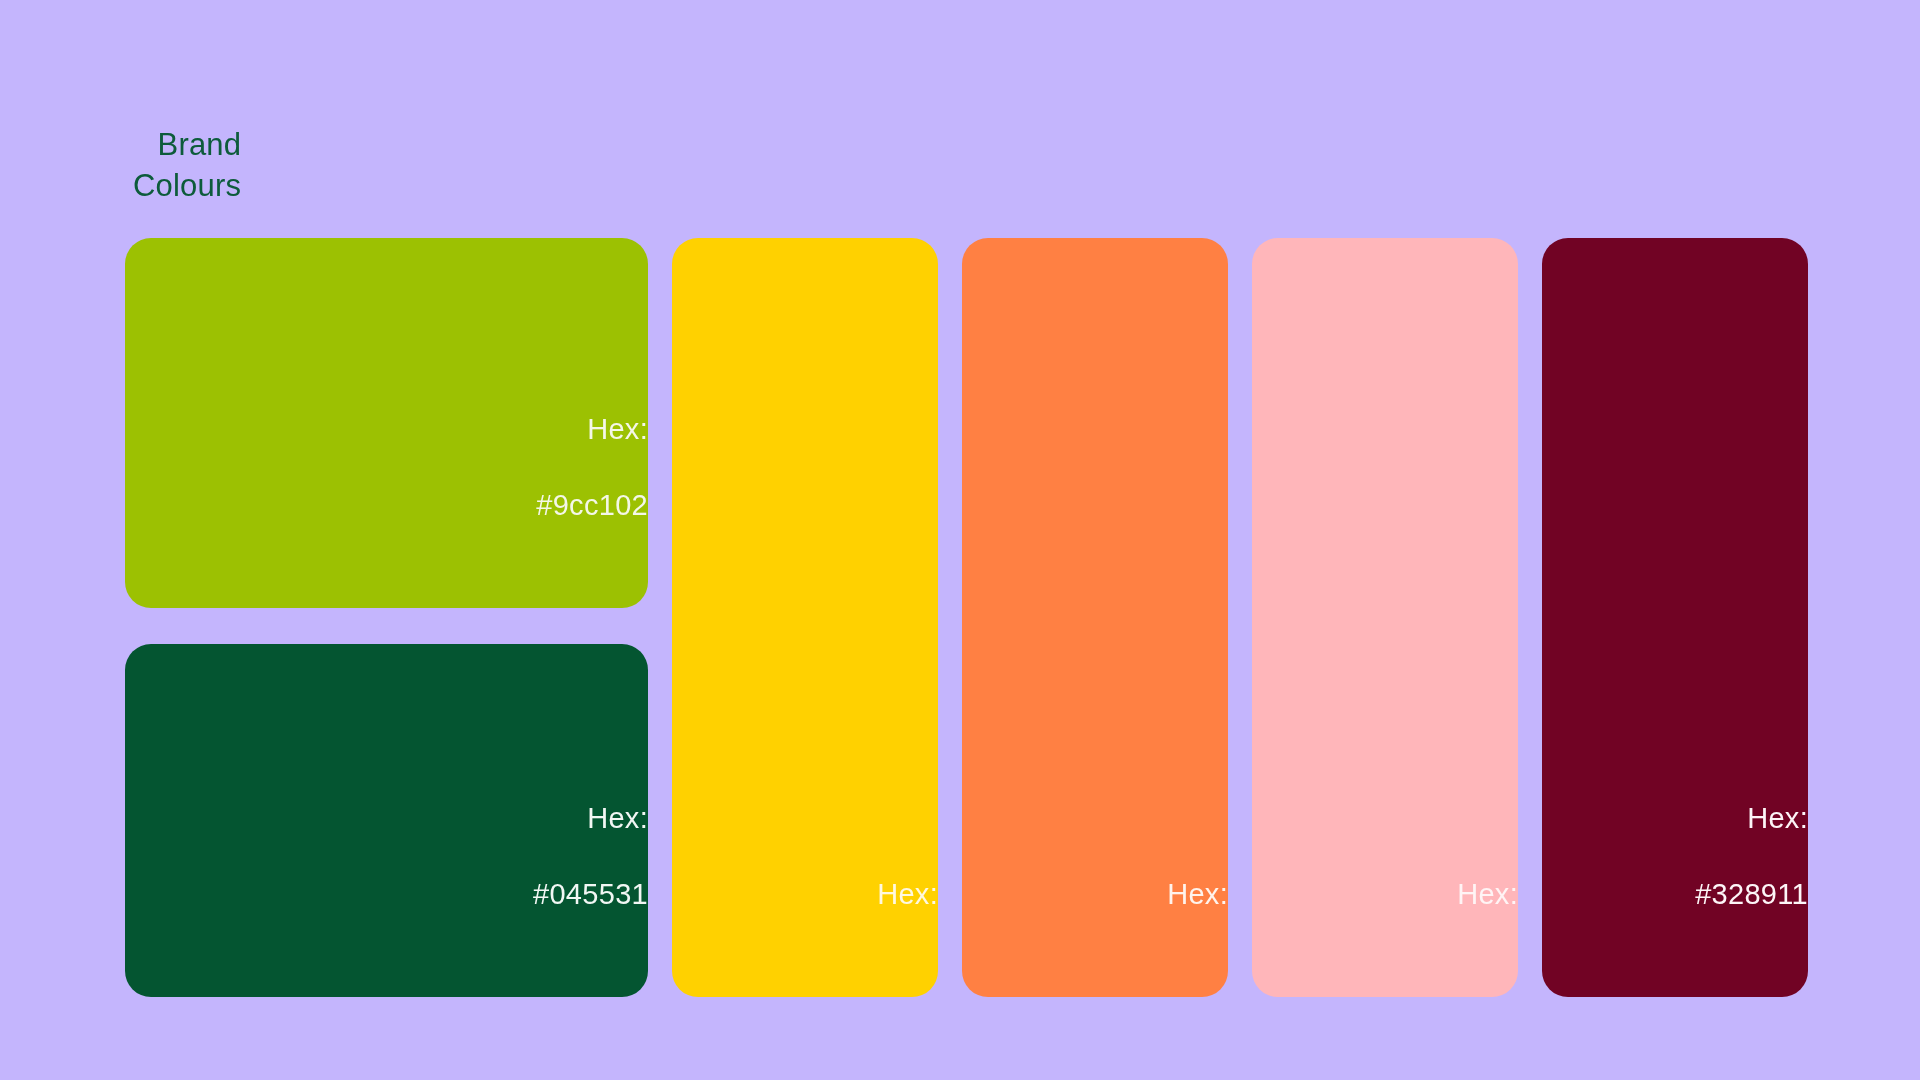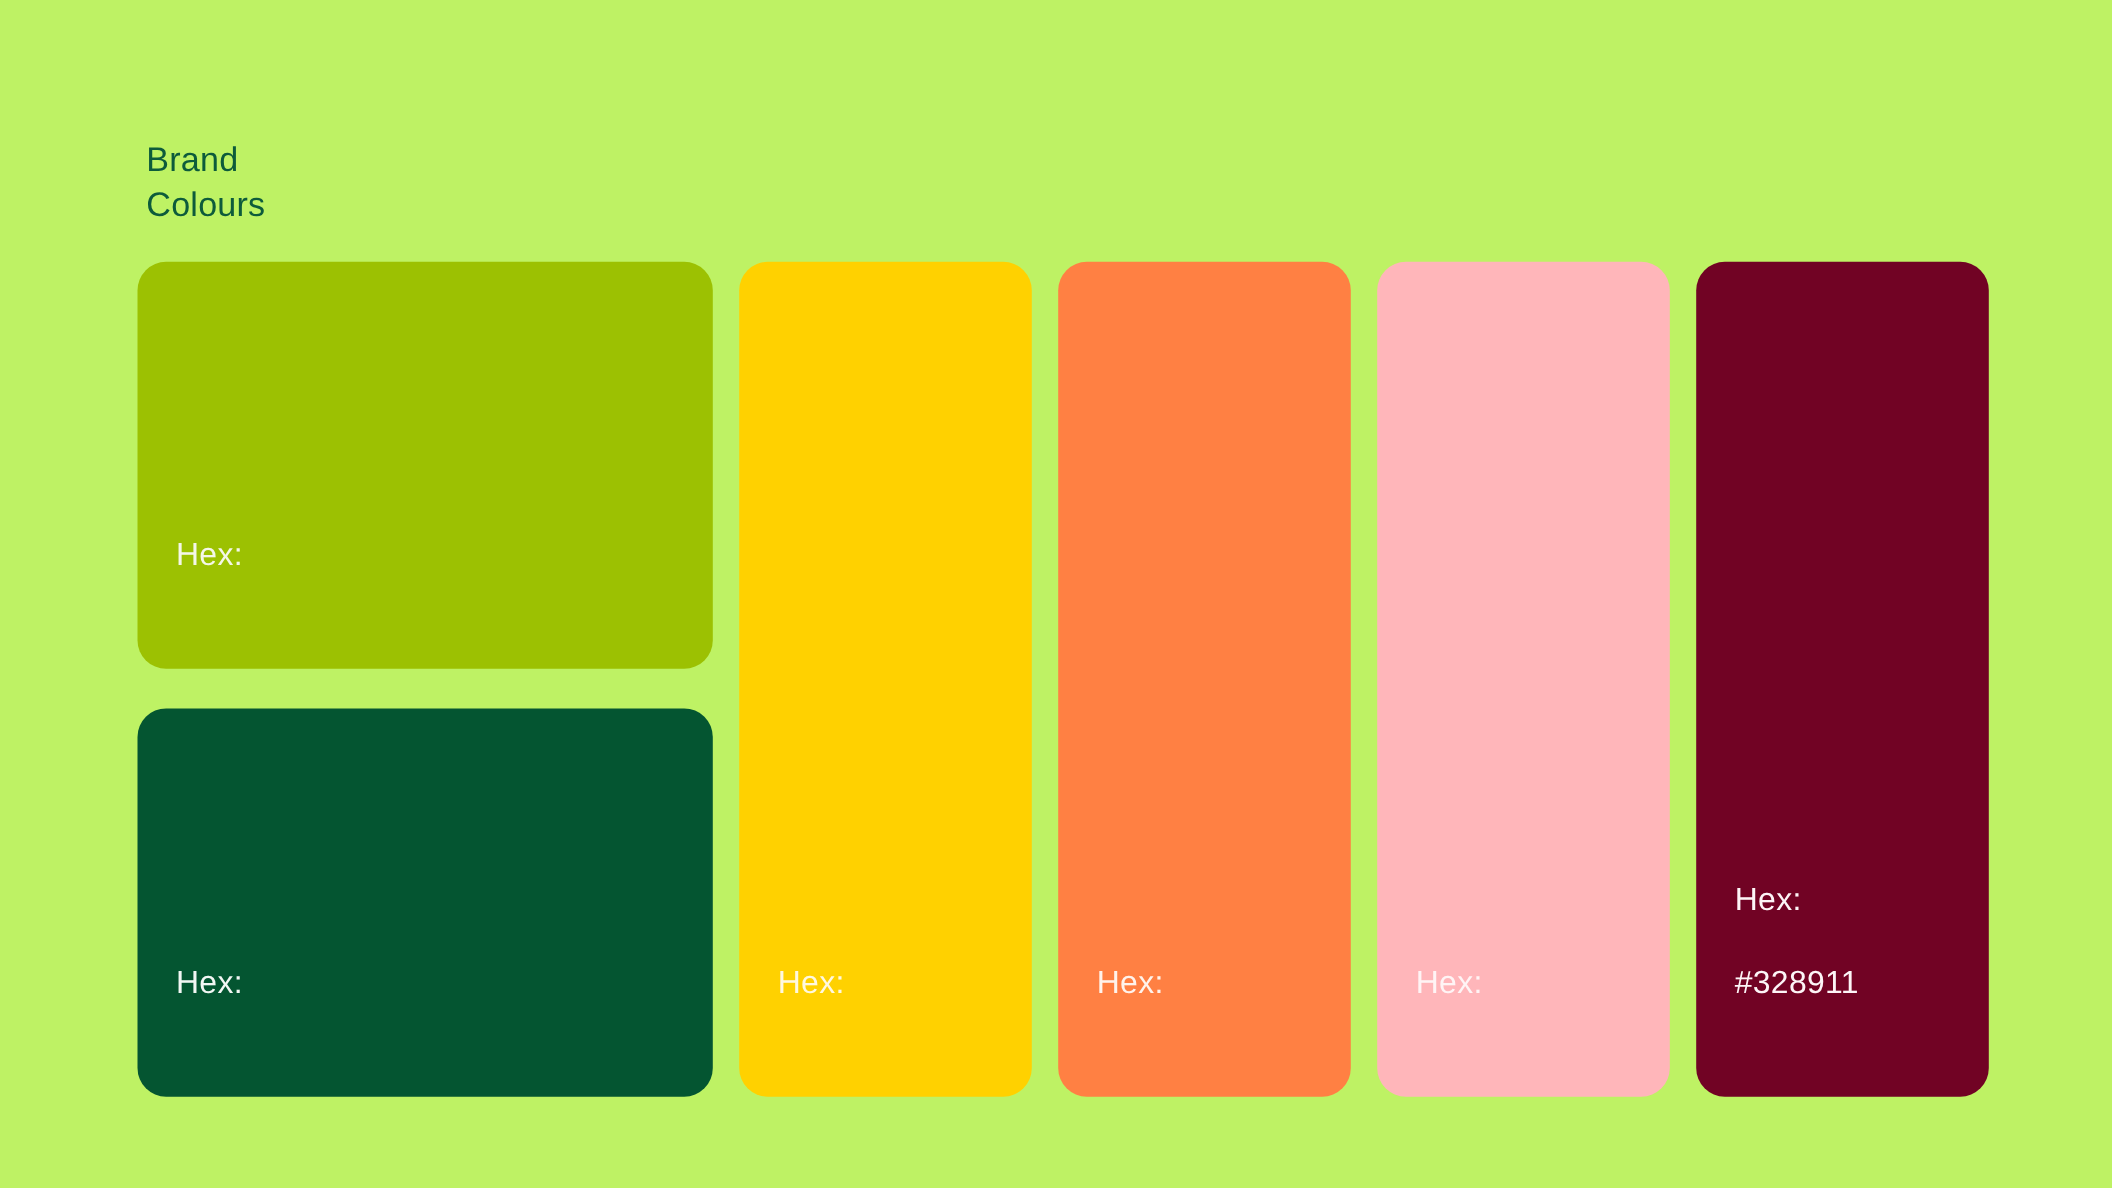--- a/index.html
+++ b/index.html
@@ -100,38 +100,40 @@
     user-select: none;
   }
 
   .label-line {
     display: block;
   }
 </style>
 </head>
 <body>
 
-<div id="stage" style="background-color: #bef264;">
+<div id="stage" style="background-color: #c4b5fd; text-align: right;">
 
   <h1 class="page-title" style="color: rgb(13, 91, 59);">Brand
 Colours</h1>
 
   <div class="palette">
 
     <div class="palette-column column-split">
 
       <div class="swatch swatch-short" style="background-color: rgb(156, 193, 2);">
         <div class="swatch-label" style="color: rgb(244, 247, 232);">
           <span class="label-line">Hex:</span>
+          <span class="label-line">#9cc102</span>
         </div>
       </div>
 
       <div class="swatch swatch-long" style="background-color: rgb(4, 85, 49);">
         <div class="swatch-label" style="color: rgb(242, 247, 244);">
           <span class="label-line">Hex:</span>
+          <span class="label-line">#045531</span>
         </div>
       </div>
 
     </div>
 
     <div class="palette-column column-tall">
       <div class="swatch swatch-full" style="background-color: rgb(255, 209, 0);">
         <div class="swatch-label" style="color: rgb(255, 248, 224);">
           <span class="label-line">Hex:</span>
         </div>

